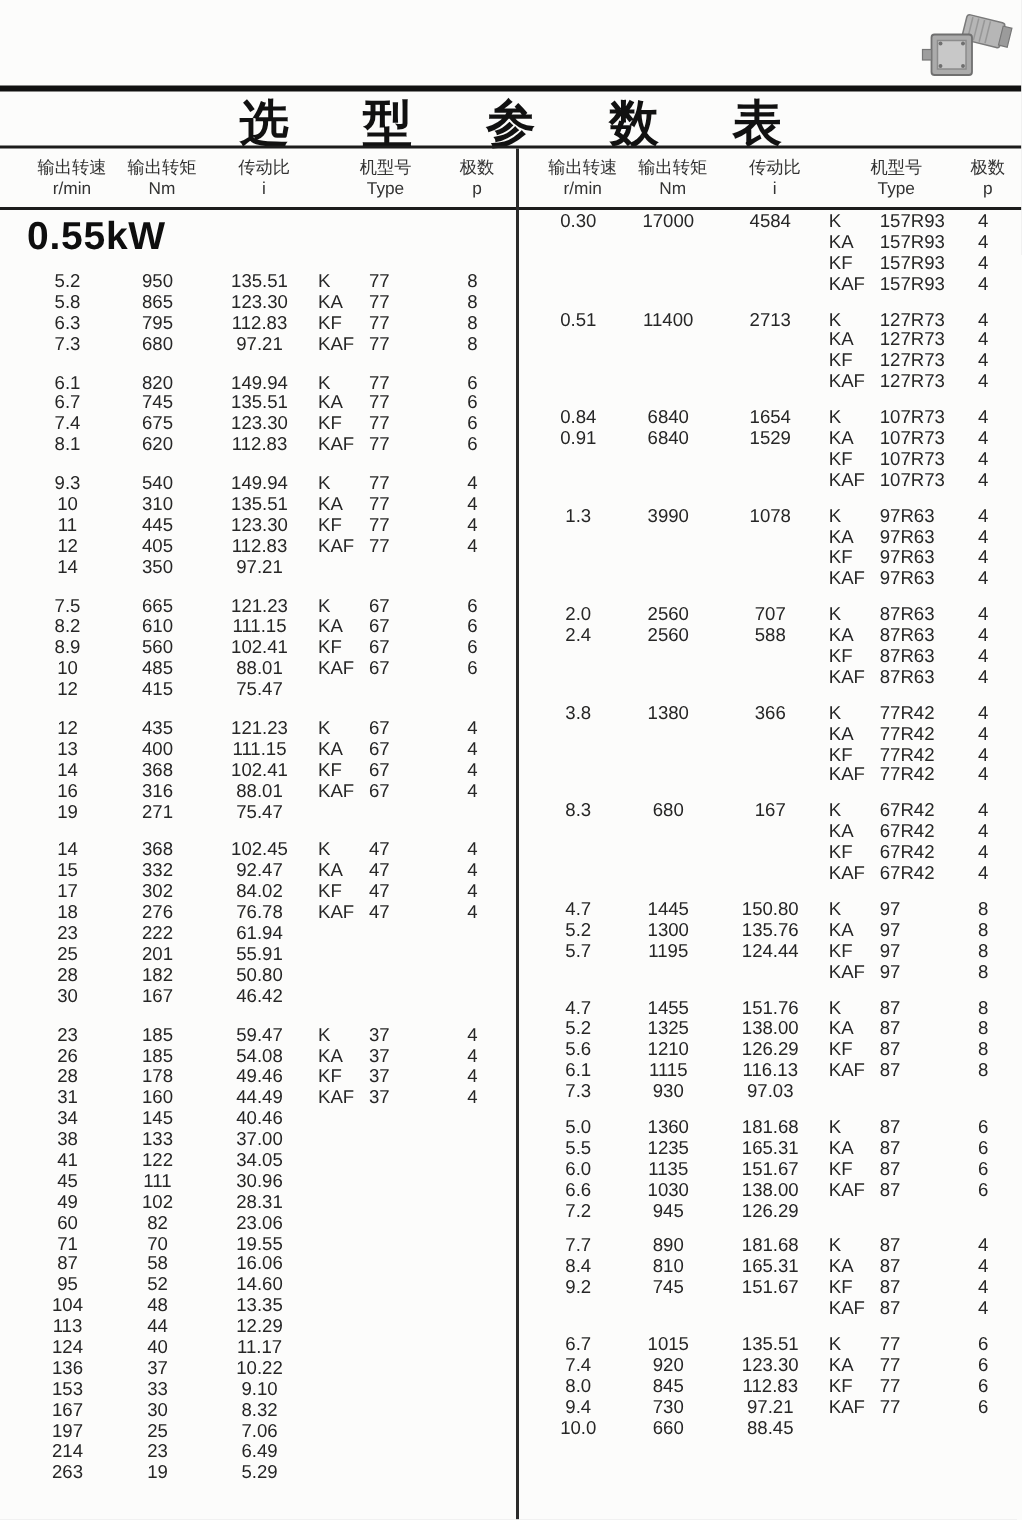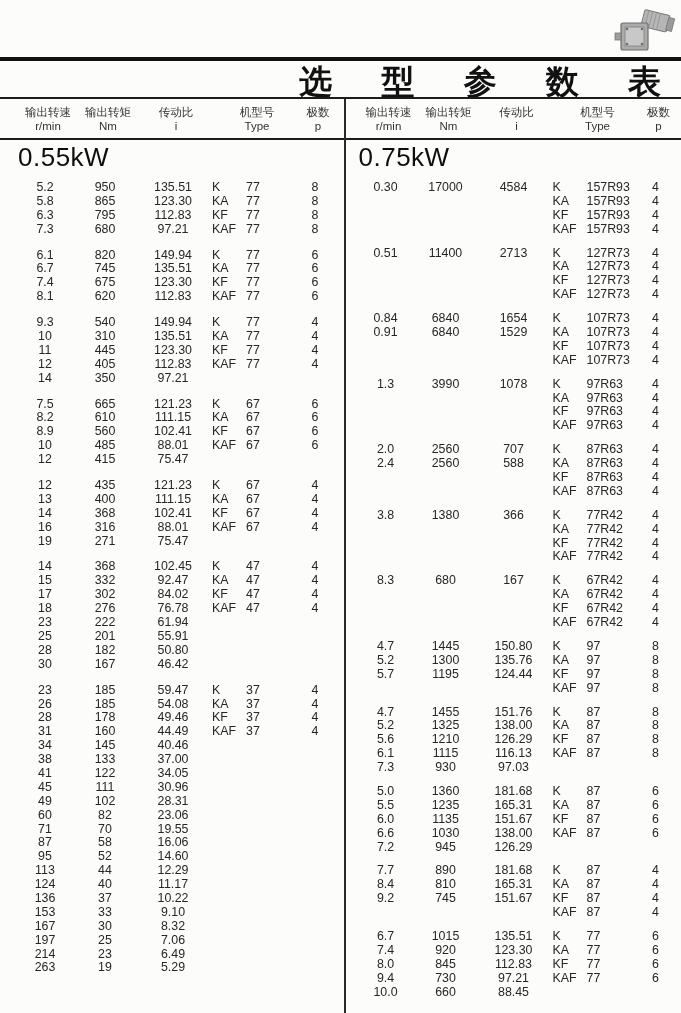--- a/index.html
+++ b/index.html
@@ -7,31 +7,31 @@
         font-family:"Liberation Sans","DejaVu Sans",sans-serif;color:#262626;}
   
   .logo{position:absolute;top:5px;right:3px;width:66px;height:52px;}
   
   .rule{position:absolute;left:0;width:681px;background:#111;}
   .rule-thick{top:57px;height:4px;}
   .rule-mid{top:97px;height:2px;background:#1c1c1c;}
   .rule-bot{top:138px;height:2px;background:#1c1c1c;}
   .vdiv{position:absolute;left:344px;top:99px;width:2px;height:914px;background:#2a2a2a;}
   
-  .title{position:absolute;top:60px;left:0;width:100%;margin:0;text-align:right;
+  .title{position:absolute;top:60px;left:0;width:100%;margin:0;text-align:center;
          font-size:33px;font-weight:bold;letter-spacing:20px;text-indent:20px;color:#111;}
   
   .headers{position:absolute;top:99px;left:0;width:681px;height:39px;display:flex;}
   .hhalf{width:345px;box-sizing:border-box;padding:6px 0 0 19px;}
   .hgrid{display:grid;grid-template-columns:58px 62px 74px 88px 34px;}
   .hcol{text-align:center;font-size:11.5px;line-height:14px;color:#333;}
   
   .tbody{position:absolute;top:140px;left:0;width:681px;display:flex;}
   .thalf{width:345px;box-sizing:border-box;}
-  .powtitle{font-size:26px;font-weight:normal;margin:2px 0 7px 18px;letter-spacing:.5px;color:#0e0e0e;}
+  .powtitle{font-size:26px;font-weight:bold;margin:2px 0 7px 18px;letter-spacing:.5px;color:#0e0e0e;}
   .grp + .grp{margin-top:12px;}
   .sec1 .grp + .grp{margin-top:10px;}
   .row{display:grid;grid-template-columns:58px 62px 74px 36px 52px 34px;
        padding-left:16px;height:13.9px;align-items:center;font-size:12.4px;}
   .c{white-space:nowrap;overflow:visible;}
   .c0,.c1,.c2,.c5{text-align:center;}
   .c3{text-align:left;padding-left:2px;}
   .c4{text-align:left;}
 </style>
 </head>
@@ -482,20 +482,28 @@
             </div>
             <div class="row">
               <span class="c c0">95</span>
               <span class="c c1">52</span>
               <span class="c c2">14.60</span>
               <span class="c c3"></span>
               <span class="c c4"></span>
               <span class="c c5"></span>
             </div>
             <div class="row">
+              <span class="c c0">104</span>
+              <span class="c c1">48</span>
+              <span class="c c2">13.35</span>
+              <span class="c c3"></span>
+              <span class="c c4"></span>
+              <span class="c c5"></span>
+            </div>
+            <div class="row">
               <span class="c c0">113</span>
               <span class="c c1">44</span>
               <span class="c c2">12.29</span>
               <span class="c c3"></span>
               <span class="c c4"></span>
               <span class="c c5"></span>
             </div>
             <div class="row">
               <span class="c c0">124</span>
               <span class="c c1">40</span>
@@ -549,21 +557,20 @@
               <span class="c c1">19</span>
               <span class="c c2">5.29</span>
               <span class="c c3"></span>
               <span class="c c4"></span>
               <span class="c c5"></span>
             </div>
           </div>
         </div>
     </div>
     <div class="thalf sec1">
-      <h2 class="powtitle">0.75kW</h2>
       <div>
           <div class="grp">
             <div class="row">
               <span class="c c0">0.30</span>
               <span class="c c1">17000</span>
               <span class="c c2">4584</span>
               <span class="c c3">K</span>
               <span class="c c4">157R93</span>
               <span class="c c5">4</span>
             </div>

